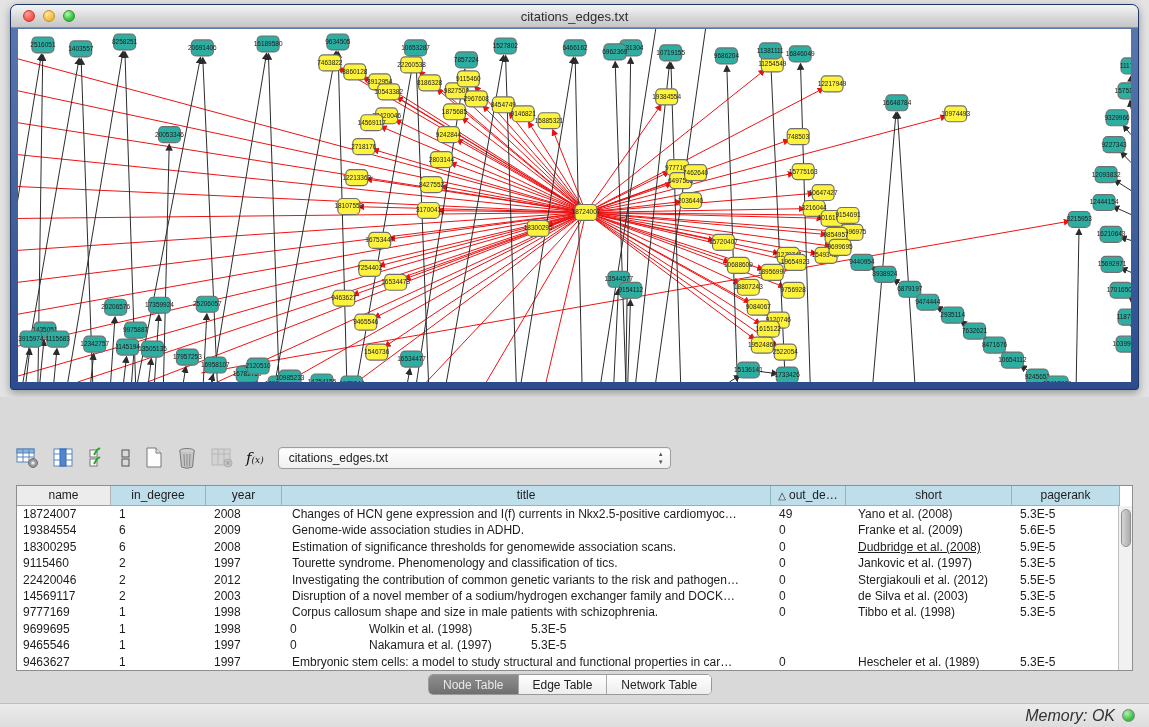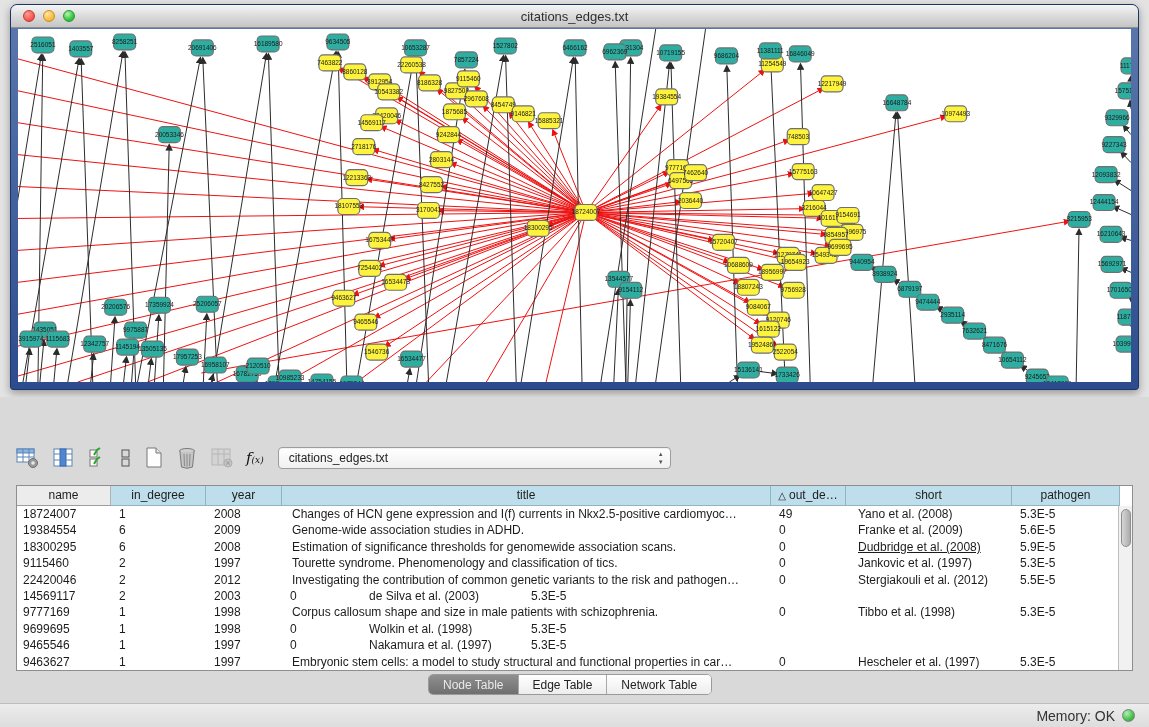--- a/index.html
+++ b/index.html
@@ -60,21 +60,21 @@
   .tabs { position:absolute; left:428px; top:277px; height:21px; display:flex;
     border:1px solid #9a9a9a; border-radius:5px; overflow:hidden; background:#fff; }
   .tab { font-size:12px; padding:0 14px; line-height:20px; color:#222;
     background:linear-gradient(180deg,#ffffff,#ededed); border-right:1px solid #a8a8a8; }
   .tab:last-child { border-right:none; }
   .tab.active { background:linear-gradient(180deg,#8f8f8f,#6f6f6f); color:#e9e9e9; }
 
   .status-bar { position:absolute; left:0; bottom:0; width:1149px; height:24px;
     background:linear-gradient(180deg,#ececec,#dddddd); border-top:1px solid #bdbdbd;
     display:flex; align-items:center; justify-content:flex-end; padding-right:14px; }
-  .mem-label { font-size:14px; color:#333; margin-right:7px; }
+  .mem-label { font-size:16px; color:#333; margin-right:7px;font-style:italic; }
   .mem-dot { width:13px; height:13px; border-radius:50%; border:1px solid #7f7f7f;
     background:radial-gradient(circle at 35% 30%,#b4efb0,#43c24a 60%,#2ba033); }
 </style>
 </head>
 <body>
 
 <div class="net-window">
   <div class="titlebar">
     <div class="lights">
       <span class="light r"></span>
@@ -816,21 +816,21 @@
   </div>
 
   <div class="dtable">
     <div class="thead" id="thead">
         <div class="th gray" style="width: 94px;">name</div>
         <div class="th" style="width: 95px;">in_degree</div>
         <div class="th" style="width: 76px;">year</div>
         <div class="th" style="width: 489px;">title</div>
         <div class="th" style="width: 75px;"><span class="sort">△</span>out_de…</div>
         <div class="th" style="width: 166px;">short</div>
-        <div class="th" style="width: 108px;">pathogen</div>
+        <div class="th" style="width: 108px;">pagerank</div>
       </div>
     <div class="tbody" id="tbody">
         <div class="tr">
           <div class="td" style="width: 94px; padding-left: 6px;">18724007</div>
           <div class="td" style="width: 95px; padding-left: 8px;">1</div>
           <div class="td" style="width: 76px; padding-left: 8px;">2008</div>
           <div class="td" style="width: 489px; padding-left: 10px;">Changes of HCN gene expression and I(f) currents in Nkx2.5-positive cardiomyoc…</div>
           <div class="td" style="width: 75px; padding-left: 8px;">49</div>
           <div class="td" style="width: 166px; padding-left: 12px;">Yano et al. (2008)</div>
           <div class="td" style="width: 108px; padding-left: 8px;">5.3E-5</div>
@@ -868,20 +868,21 @@
           <div class="td" style="width: 76px; padding-left: 8px;">2012</div>
           <div class="td" style="width: 489px; padding-left: 10px;">Investigating the contribution of common genetic variants to the risk and pathogen…</div>
           <div class="td" style="width: 75px; padding-left: 8px;">0</div>
           <div class="td" style="width: 166px; padding-left: 12px;">Stergiakouli et al. (2012)</div>
           <div class="td" style="width: 108px; padding-left: 8px;">5.5E-5</div>
         </div>
         <div class="tr">
           <div class="td" style="width: 94px; padding-left: 6px;">14569117</div>
           <div class="td" style="width: 95px; padding-left: 8px;">2</div>
           <div class="td" style="width: 76px; padding-left: 8px;">2003</div>
+          <div class="td" style="width: 489px; padding-left: 10px;">Disruption of a novel member of a sodium/hydrogen exchanger family and DOCK…</div>
           <div class="td" style="width: 75px; padding-left: 8px;">0</div>
           <div class="td" style="width: 166px; padding-left: 12px;">de Silva et al. (2003)</div>
           <div class="td" style="width: 108px; padding-left: 8px;">5.3E-5</div>
         </div>
         <div class="tr">
           <div class="td" style="width: 94px; padding-left: 6px;">9777169</div>
           <div class="td" style="width: 95px; padding-left: 8px;">1</div>
           <div class="td" style="width: 76px; padding-left: 8px;">1998</div>
           <div class="td" style="width: 489px; padding-left: 10px;">Corpus callosum shape and size in male patients with schizophrenia.</div>
           <div class="td" style="width: 75px; padding-left: 8px;">0</div>
@@ -903,21 +904,21 @@
           <div class="td" style="width: 75px; padding-left: 8px;">0</div>
           <div class="td" style="width: 166px; padding-left: 12px;">Nakamura et al. (1997)</div>
           <div class="td" style="width: 108px; padding-left: 8px;">5.3E-5</div>
         </div>
         <div class="tr">
           <div class="td" style="width: 94px; padding-left: 6px;">9463627</div>
           <div class="td" style="width: 95px; padding-left: 8px;">1</div>
           <div class="td" style="width: 76px; padding-left: 8px;">1997</div>
           <div class="td" style="width: 489px; padding-left: 10px;">Embryonic stem cells: a model to study structural and functional properties in car…</div>
           <div class="td" style="width: 75px; padding-left: 8px;">0</div>
-          <div class="td" style="width: 166px; padding-left: 12px;">Hescheler et al. (1997)</div>
+          <div class="td" style="width: 166px; padding-left: 12px;">Hescheler et al. (1989)</div>
           <div class="td" style="width: 108px; padding-left: 8px;">5.3E-5</div>
         </div>
       </div>
     <div class="vscroll">
       <div class="vthumb"></div>
     </div>
   </div>
 
   <div class="tabs" id="tabs">
       <span class="tab active">Node Table</span>

